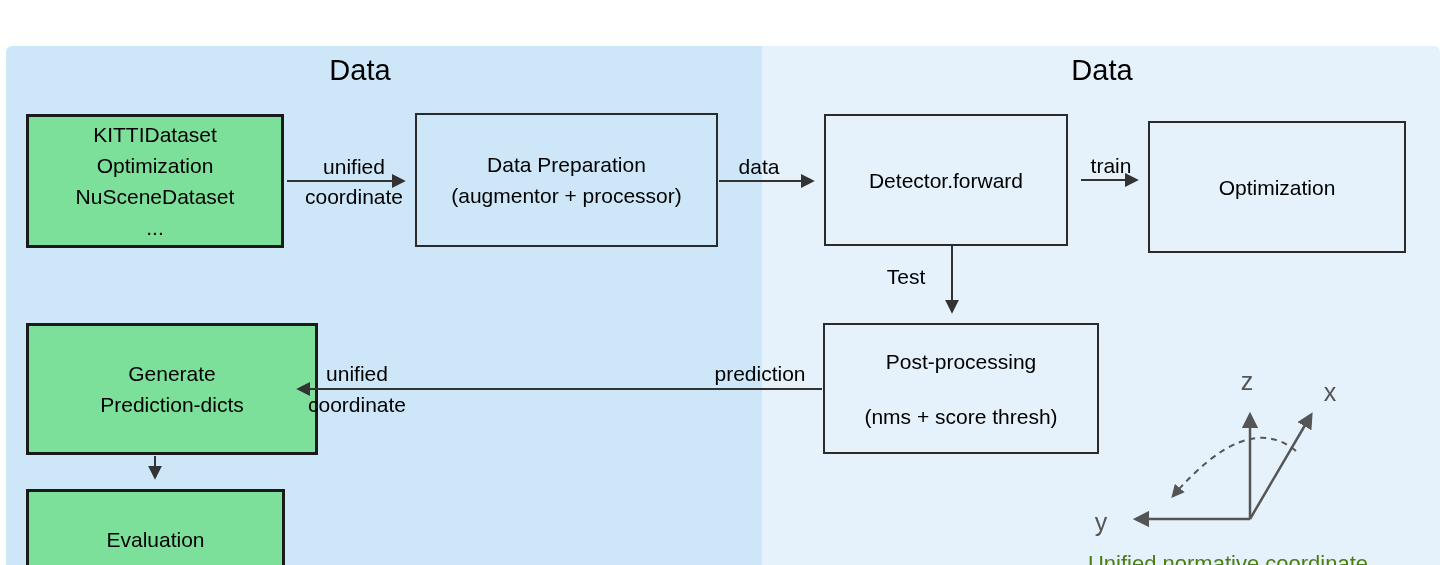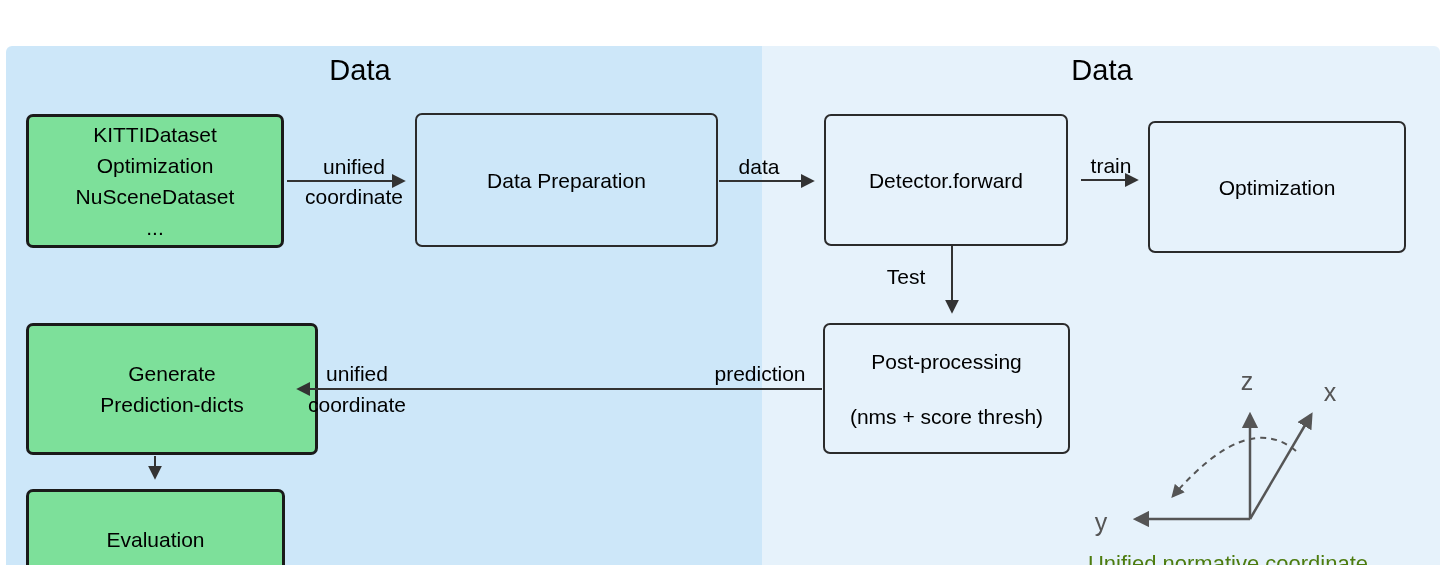--- a/index.html
+++ b/index.html
@@ -10,21 +10,21 @@
   .panel{position:absolute;top:7px;height:550px;}
   .panel-data{left:6px;width:756px;background:#cde7f9;border-radius:6px 0 0 6px;}
   .panel-model{left:762px;width:678px;background:#e6f2fb;border-radius:0 6px 6px 0;}
   .section-title{
     position:absolute;transform:translate(-50%,-50%);
     font-size:29px;color:#000;white-space:nowrap;
   }
   .box{
     position:absolute;box-sizing:border-box;display:flex;flex-direction:column;
     justify-content:center;align-items:center;text-align:center;
-    font-size:21px;line-height:31px;background:transparent;border-radius:7px;
+    font-size:21px;line-height:31px;background:transparent;
   }
   .box span{display:block;white-space:nowrap;}
   .green{background:#7de09a;border:3px solid #1a1a1a;}
   .outline{border:2px solid #2b2b2b;}
   .lbl{
     position:absolute;transform:translate(-50%,-50%);
     font-size:21px;color:#000;white-space:nowrap;text-align:center;
   }
   .axis-lbl{
     position:absolute;transform:translate(-50%,-50%);
@@ -49,31 +49,32 @@
 
   <div class="box green" style="left:26px;top:75px;width:258px;height:134px;line-height:31px;">
     <span>KITTIDataset</span>
     <span>Optimization</span>
     <span>NuSceneDataset</span>
     <span>...</span>
   </div>
 
   <div class="box outline" style="left:415px;top:74px;width:303px;height:134px;text-align:right;">
     <span>Data Preparation</span>
+    <span>(augmentor + processor)</span>
   </div>
 
   <div class="box outline" style="left:824px;top:75px;width:244px;height:132px;">
     <span>Detector.forward</span>
   </div>
 
   <div class="box outline" style="left:1148px;top:82px;width:258px;height:132px;">
     <span>Optimization</span>
   </div>
 
-  <div class="box outline" style="left:823px;top:284px;width:247px;height:131px;gap:24px;">
+  <div class="box outline" style="left:823px;top:284px;width:276px;height:131px;gap:24px;">
     <span>Post-processing</span>
     <span>(nms + score thresh)</span>
   </div>
 
   <div class="box green" style="left:26px;top:284px;width:292px;height:132px;">
     <span>Generate</span>
     <span>Prediction-dicts</span>
   </div>
 
   <div class="box green" style="left:26px;top:450px;width:259px;height:101px;">

